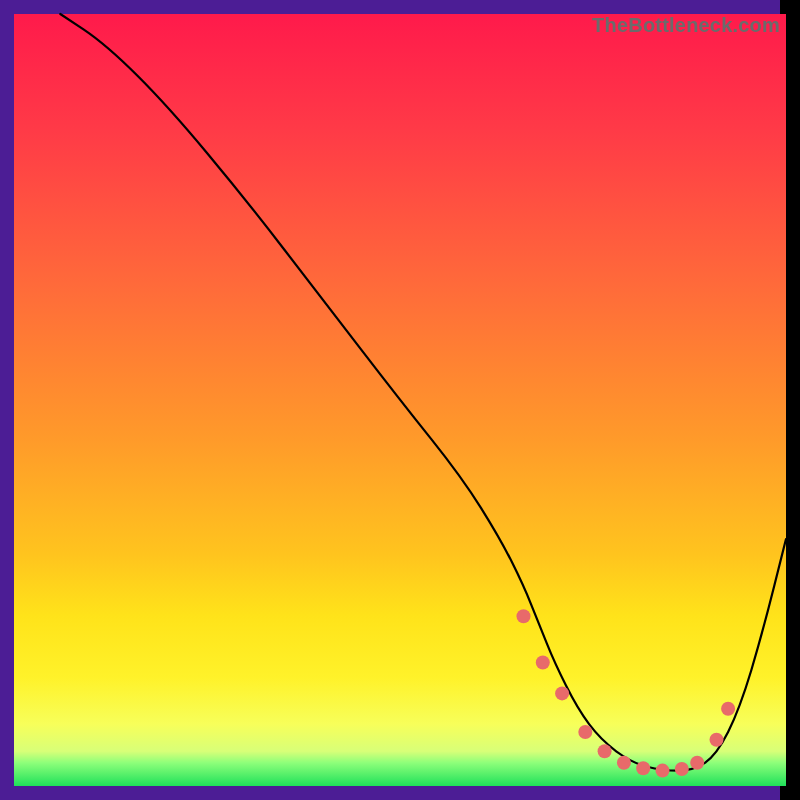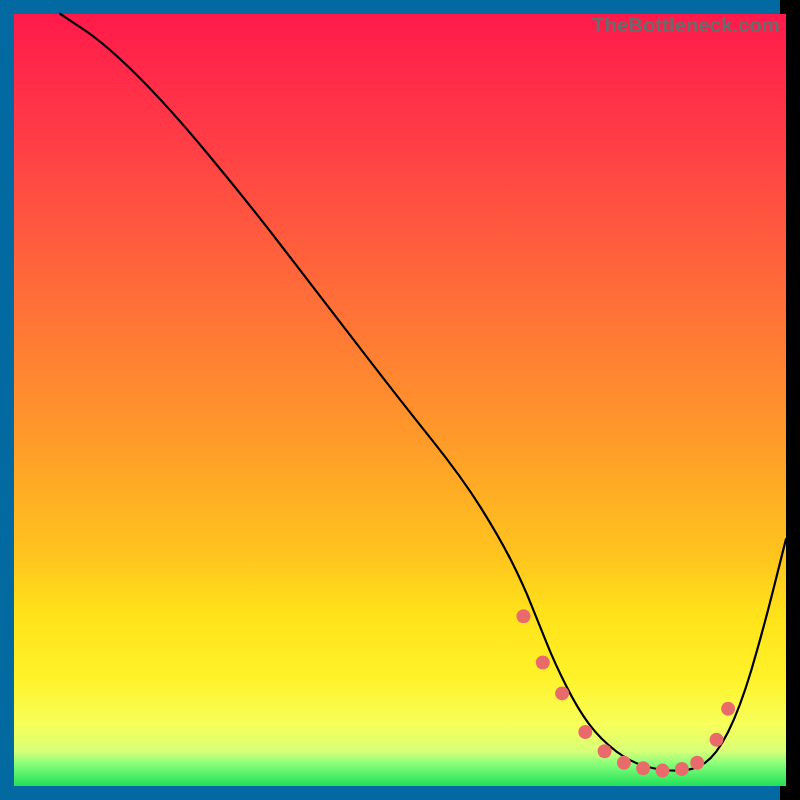--- a/index.html
+++ b/index.html
@@ -1,21 +1,21 @@
 <!DOCTYPE html>
 <html><head>
 <meta charset="utf-8">
 <style>
   * { margin: 0; padding: 0; box-sizing: border-box; }
   html, body { width: 800px; height: 800px; overflow: hidden; background: #000; }
   .frame {
     position: relative;
     width: 780px;
     height: 800px;
-    background: #0369a1;
+    background: #4c1d95;
   }
   .plot-area {
     position: absolute;
     left: 14px;
     top: 14px;
     width: 772px;
     height: 772px;
     
     background: linear-gradient(
       to bottom,

